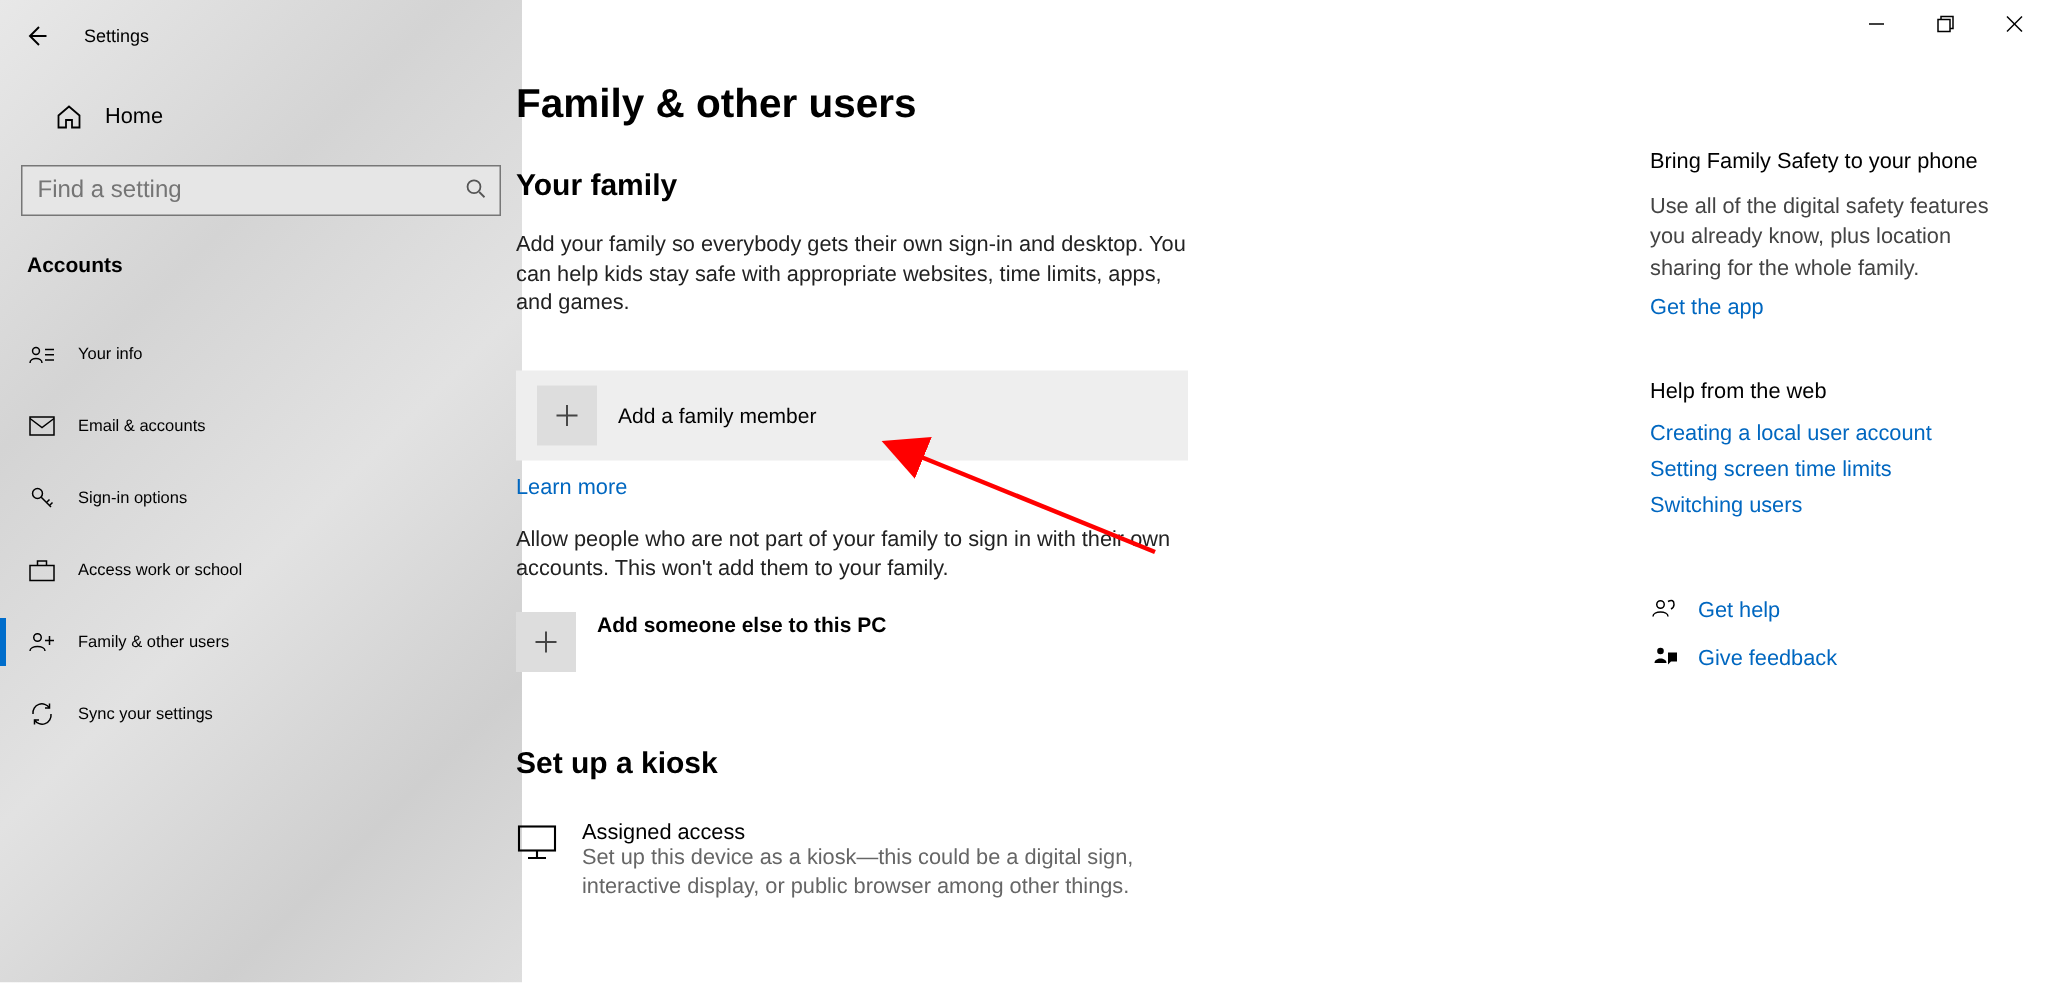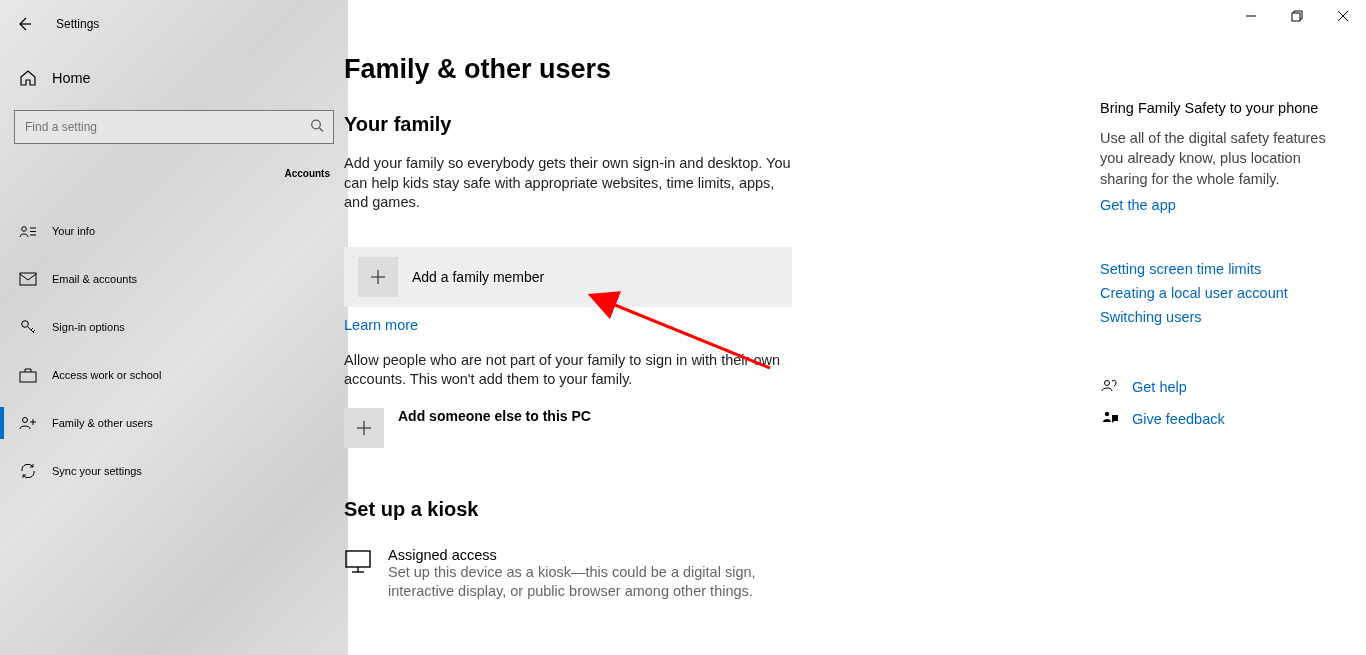--- a/index.html
+++ b/index.html
@@ -29,53 +29,52 @@
     width: 48px; height: 48px;
     display: flex; align-items: center; justify-content: center;
   }
   .app-title {
     font-size: 12px;
     padding-left: 8px;
   }
   .home-row {
     display: flex;
     align-items: center;
-    padding: 10px 18px 10px 18px;
+    padding: 10px 18px 10px 36px;
     margin-top: 10px;
   }
   .home-row .label {
     font-size: 14.5px;
     margin-left: 14px;
   }
   .search-wrap {
     margin: 12px 14px 14px 14px;
   }
   .search {
     width: 100%;
     height: 34px;
     border: 1px solid #777;
     background: #e6e6e6;
     padding: 0 34px 0 10px;
-    font-size: 12px;
+    font-size: 16px;
     color: #555;
     position: relative;
   }
   .search-box { position: relative; }
   .search-icon {
     position: absolute;
     right: 10px;
     top: 50%;
     transform: translateY(-50%);
     color: #555;
   }
   .section-title {
     font-weight: 600;
-    font-size: 10px;
+    font-size: 14px;
     padding: 10px 18px;
-    text-align: right;
   }
   .nav { margin-top: 18px; }
   .nav-item {
     display: flex;
     align-items: center;
     height: 48px;
     padding: 0 18px;
     position: relative;
   }
   .nav-item .label {
@@ -365,22 +364,23 @@
     </div>
   </div>
 </div>
 
 <div class="aside">
   <h3>Bring Family Safety to your phone</h3>
   <div class="pbody">Use all of the digital safety features you already know, plus location sharing for the whole family.</div>
   <a class="alink">Get the app</a>
 
   <div class="gap"></div>
+  <h3>Help from the web</h3>
+  <a class="alink">Creating a local user account</a>
   <a class="alink">Setting screen time limits</a>
-  <a class="alink">Creating a local user account</a>
   <a class="alink">Switching users</a>
 
   <div class="gap"></div>
   <div class="iconline">
     <span class="icon">
       <svg width="18" height="18" viewBox="0 0 18 18">
           <circle cx="6" cy="5" r="2.5" stroke="#000" fill="none"></circle>
           <path d="M1 13 C1 9 11 9 11 13" stroke="#000" fill="none"></path>
           <path d="M11 3 Q15 1 15 5 Q15 7 13 8" stroke="#000" fill="none"></path>
         </svg>

